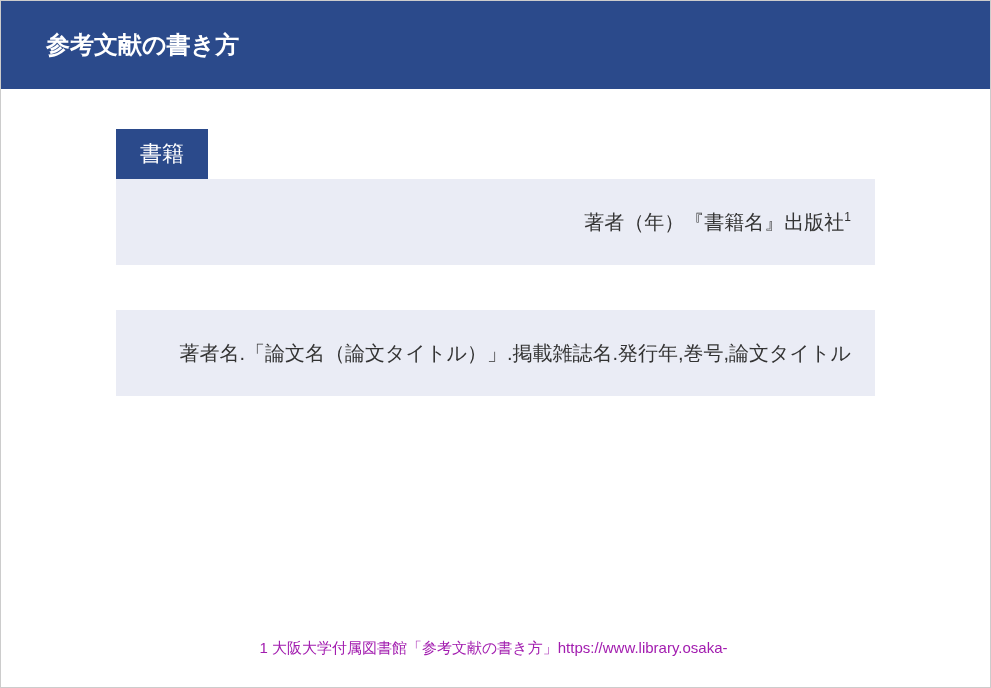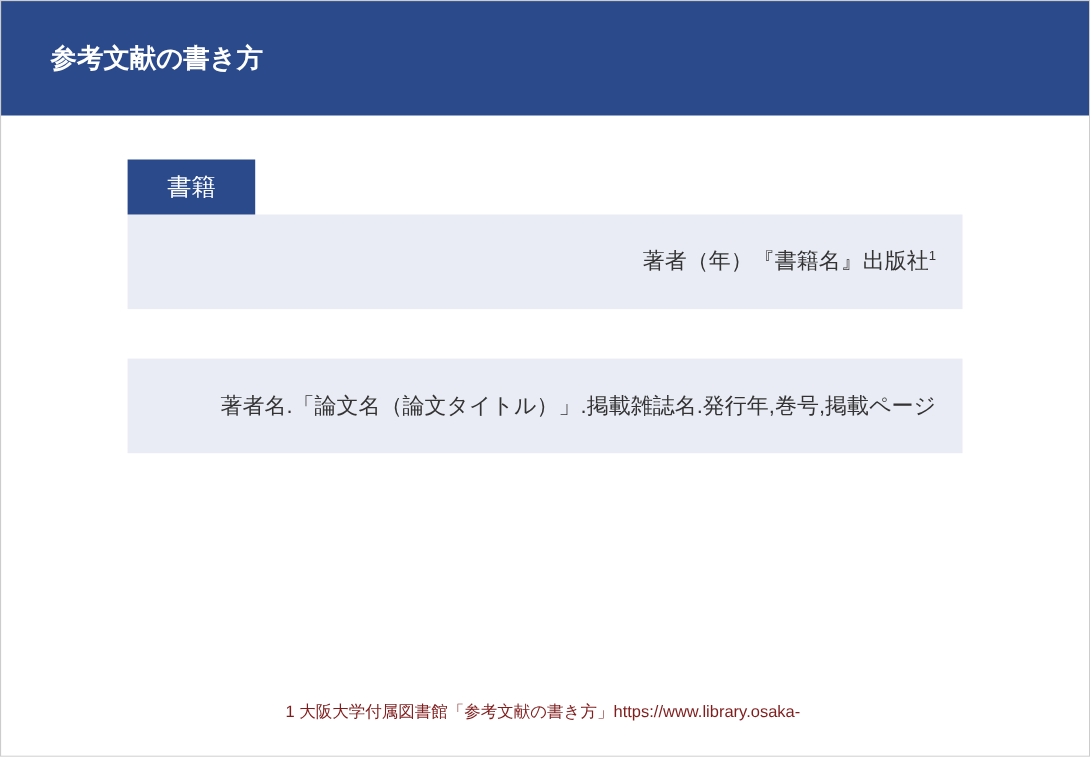--- a/index.html
+++ b/index.html
@@ -17,42 +17,42 @@
     .slide {
       width: 991px;
       height: 688px;
       background: #ffffff;
       position: relative;
       border: 1px solid #ccc;
     }
     .header-bar {
       background: #2b4a8b;
       width: 100%;
-      height: 104px;
+      height: 88px;
       display: flex;
       align-items: center;
       padding-left: 45px;
     }
     .header-title {
       color: #ffffff;
       font-size: 24px;
       font-weight: bold;
     }
     .content {
       padding: 40px 115px 0 115px;
     }
     .section {
       margin-bottom: 45px;
     }
     .section-label {
       display: inline-block;
       background: #2b4a8b;
       color: #ffffff;
       font-size: 22px;
-      padding: 10px 36px;
+      padding: 10px 24px;
       font-weight: normal;
     }
     .section-body {
       background: #eaecf5;
       padding: 28px 24px;
       font-size: 20px;
       color: #333333;
       line-height: 1.5;
       text-align: right;
     }
@@ -60,21 +60,21 @@
       font-size: 12px;
       vertical-align: super;
     }
     .footnote {
       position: absolute;
       bottom: 28px;
       left: 0;
       right: 4px;
       text-align: center;
       font-size: 15px;
-      color: #7f1d1d;
+      color: #a21caf;
       line-height: 1.5;
       padding: 0 120px;
     }
   </style>
 </head>
 <body>
 
 <div class="slide">
   <div class="header-bar">
     <div class="header-title">参考文献の書き方</div>
@@ -83,21 +83,21 @@
   <div class="content">
     <div class="section">
       <div class="section-label">書籍</div>
       <div class="section-body">
         <span>著者（年）『書籍名』出版社</span><span class="sup">1</span>
       </div>
     </div>
 
     <div class="section">
       <div class="section-body">
-        <span>著者名.「論文名（論文タイトル）」.掲載雑誌名.発行年,巻号,掲載ページ</span>
+        <span>著者名.「論文名（論文タイトル）」.掲載雑誌名.発行年,巻号,論文タイトル</span>
       </div>
     </div>
   </div>
 
   <div class="footnote">
     <span>1 大阪大学付属図書館「参考文献の書き方」https://www.library.osaka-</span><br>
   </div>
 </div>
 
 </body></html>

